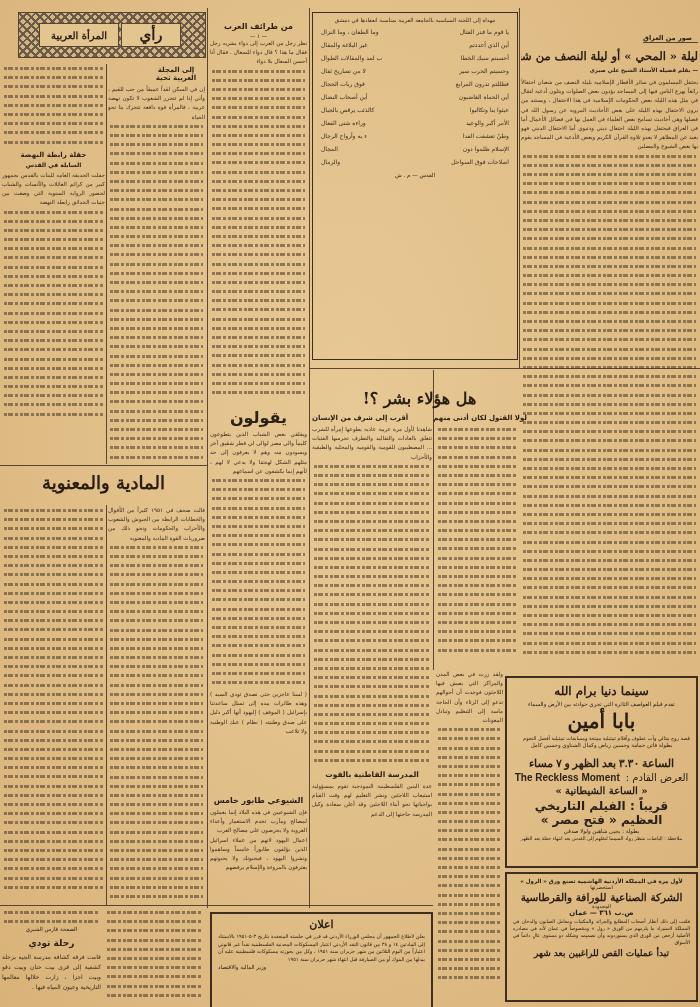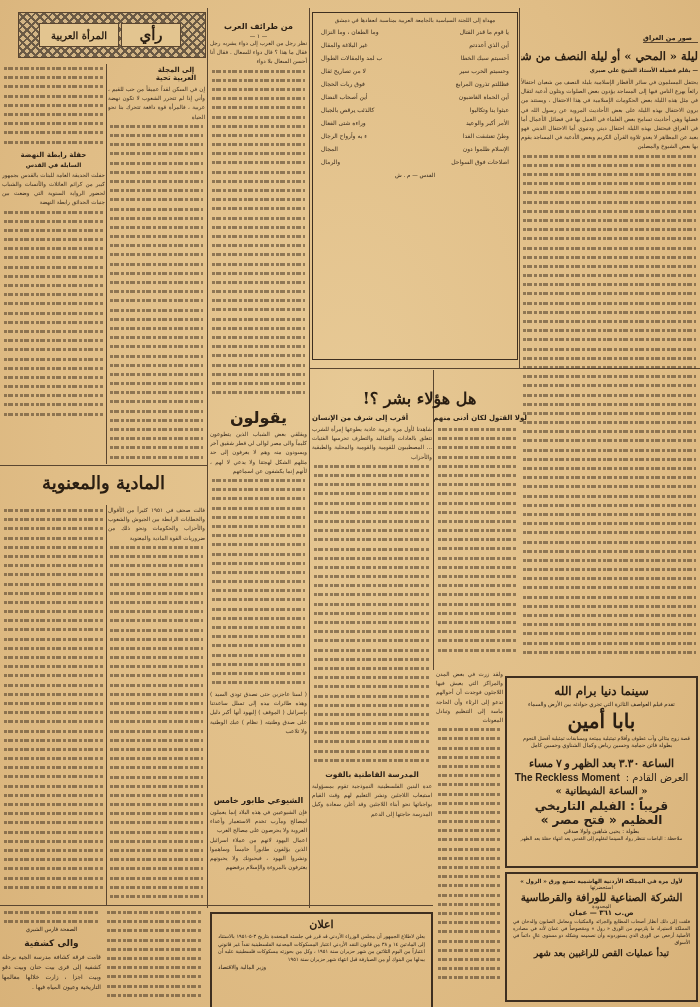--- a/index.html
+++ b/index.html
@@ -191,21 +191,21 @@
             <span class="filler"></span>
             <span class="filler"></span>
           </div>
       </div>
       <div style="width:99px;">
         <div class="body-text">
             <span class="filler"></span>
             <span class="filler"></span>
           </div>
         <div style="font-size:5.5px; text-align:center;">الصفحة فارس الشيري</div>
-        <div class="subhead" style="font-size:9px; margin:6px 0 4px;">والى كشفية</div>
+        <div class="subhead" style="font-size:9px; margin:6px 0 4px;">رحلة تودي</div>
         <div class="body-text" style="font-size:6px; line-height:10px;">قامت فرقة كشافة مدرسة الجية برحلة كشفية إلى قرى بيت حنان وبيت دقو وبيت اجزا ، زارت خلالها معالمها التاريخية وعيون المياه فيها .</div>
       </div>
     </div>
   </div>
 
   <div class="col" style="left:210px; top:12px; width:97px; height:385px;">
     <div class="subhead" style="font-size:8px; margin:10px 0 2px;">من طرائف العرب</div>
     <div style="text-align:center; font-size:5.5px;">— ١ —</div>
     <div class="body-text">
       <span>نظر رجل من العرب إلى دواء يشربه رجل فقال ما هذا ؟ قال دواء للسعال . فقال أنا أحسن السعال بلا دواء</span>

